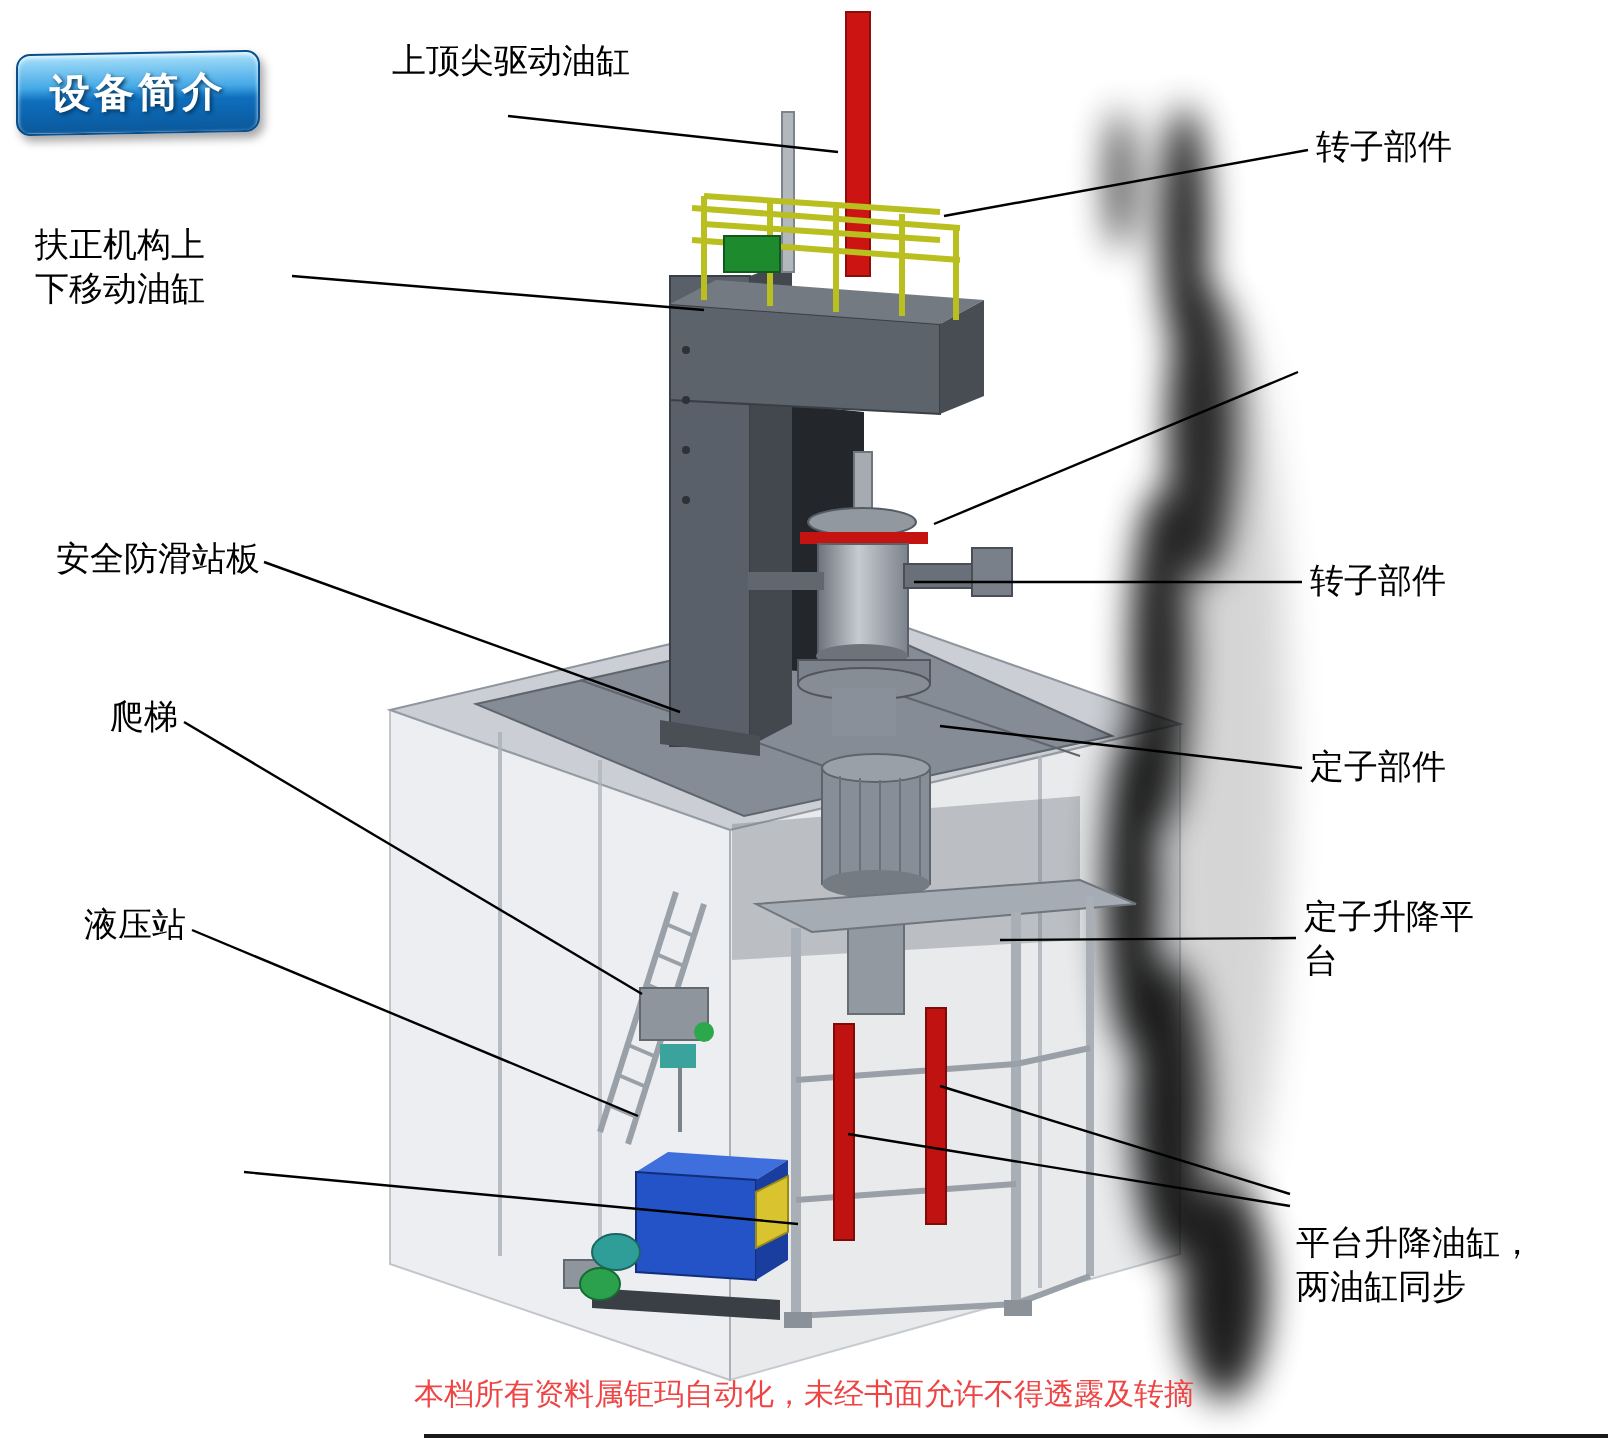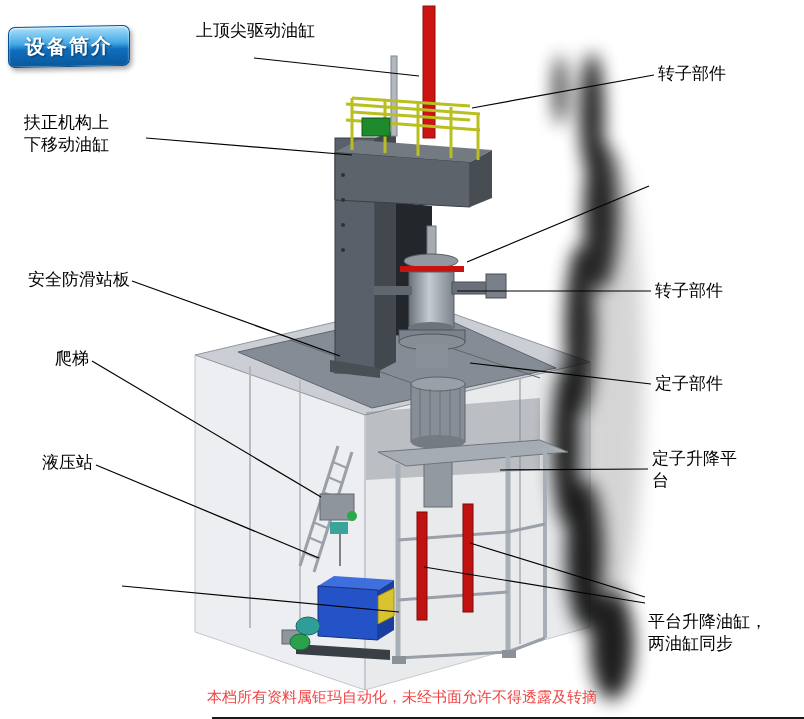--- a/index.html
+++ b/index.html
@@ -3,21 +3,21 @@
 <meta charset="utf-8">
 <style>
   html,body{margin:0;padding:0;background:#fff;}
   .stage{position:relative;width:804px;height:719px;background:#ffffff;overflow:hidden;
          font-family:"Liberation Serif","DejaVu Serif",serif;}
   .diagram-svg{position:absolute;left:0;top:0;width:804px;height:719px;}
   .label{position:absolute;font-size:17px;line-height:1.32;color:#000000;z-index:5;}
   .nowrap{white-space:nowrap;}
   .l0{left:196px;top:20px;width:120px;}
   .l1{left:658px;top:63px;}
-  .l2{left:24px;top:112px;width:96px;}
+  .l2{left:12px;top:112px;width:96px;text-align:center;}
   .l3{left:652px;top:158px;width:96px;}
   .l4{left:28px;top:269px;}
   .l5{left:655px;top:280px;}
   .l6{left:55px;top:348px;}
   .l7{left:655px;top:373px;}
   .l8{left:42px;top:452px;}
   .l9{left:652px;top:448px;width:96px;}
   .l10{left:26px;top:556px;width:98px;}
   .l11{left:648px;top:582px;width:134px;margin-top:29px;}
   .badge{position:absolute;left:8px;top:26px;z-index:6;

